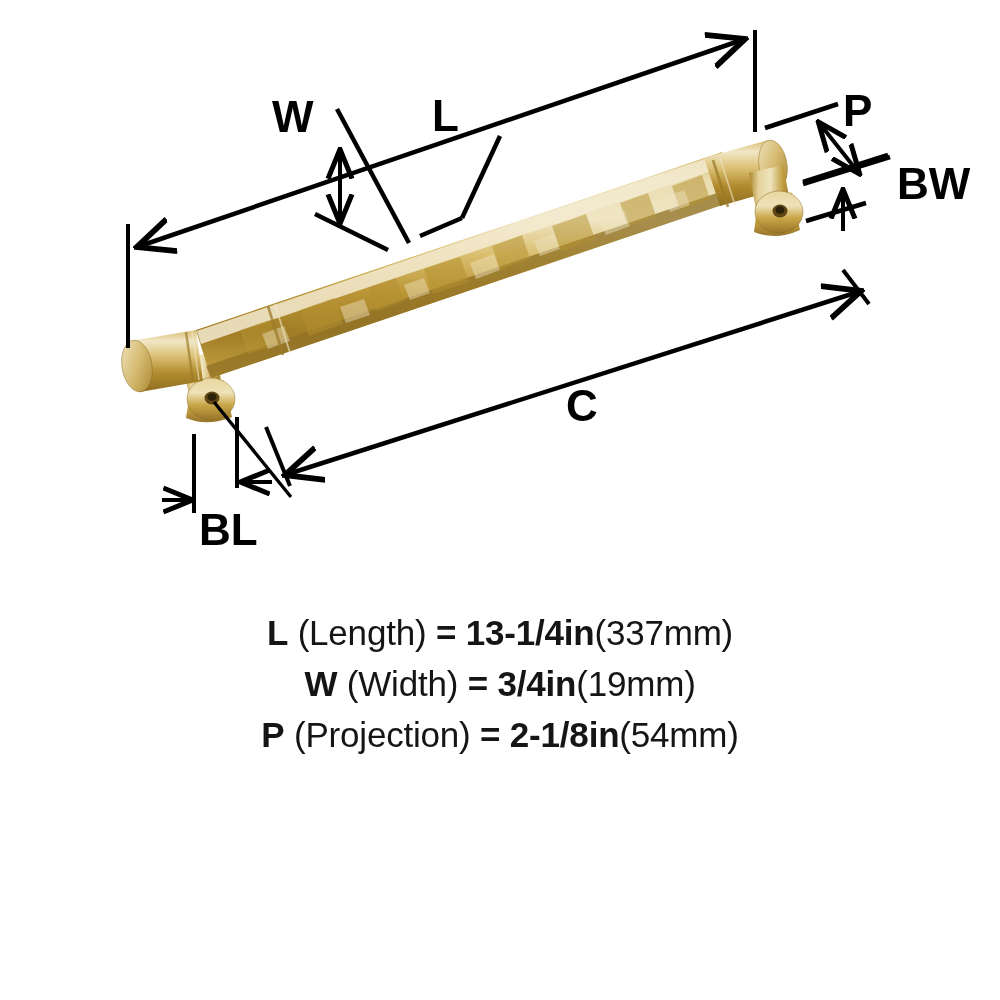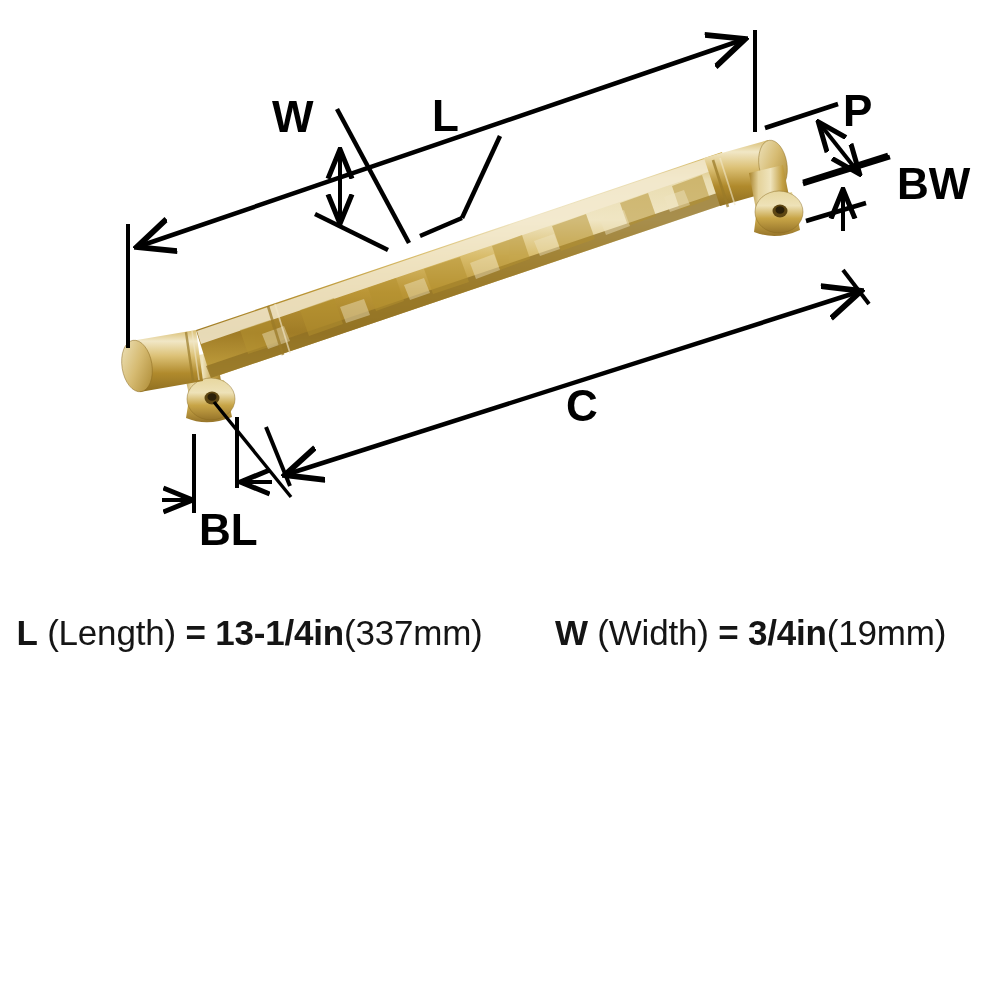--- a/index.html
+++ b/index.html
@@ -18,21 +18,21 @@
 
   .dim-label{
     font-family:"Liberation Sans",sans-serif;
     font-weight:bold;
     font-size:44px;
     fill:#000000;
   }
 
   #spec-list{
     position:absolute;left:0;top:608px;width:1000px;
-    display:flex;flex-direction:row;align-items:center;
+    display:flex;flex-direction:column;align-items:center;
     gap:2px;
   }
   .spec-row{
     width:100%;
     text-align:center;
     font-size:35px;
     line-height:49px;
     white-space:nowrap;
     color:#151515;
     font-weight:normal;
@@ -222,13 +222,19 @@
     <span class="spec-name">(Length)</span>
     <span class="spec-eq">=</span>
     <span class="spec-value">13-1/4in</span><span class="spec-metric">(337mm)</span>
   </div>
   <div class="spec-row">
     <span class="spec-code">W</span>
     <span class="spec-name">(Width)</span>
     <span class="spec-eq">=</span>
     <span class="spec-value">3/4in</span><span class="spec-metric">(19mm)</span>
   </div>
+  <div class="spec-row">
+    <span class="spec-code">P</span>
+    <span class="spec-name">(Projection)</span>
+    <span class="spec-eq">=</span>
+    <span class="spec-value">2-1/8in</span><span class="spec-metric">(54mm)</span>
+  </div>
 </div>
 
 </body></html>

